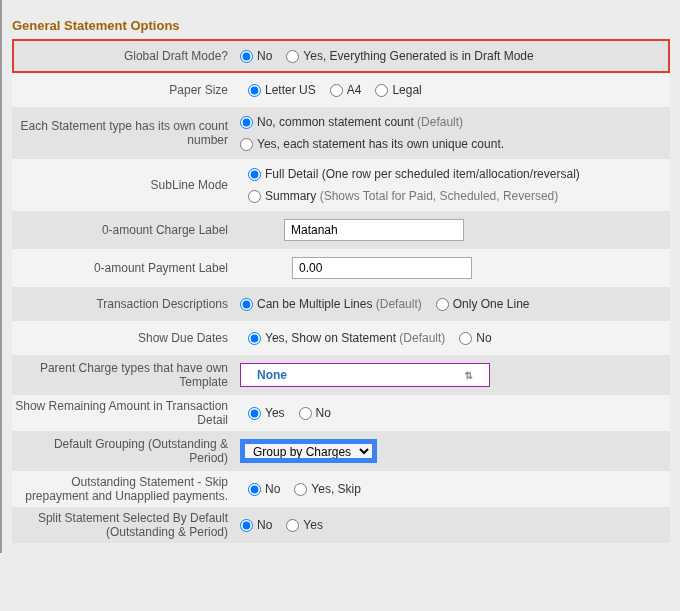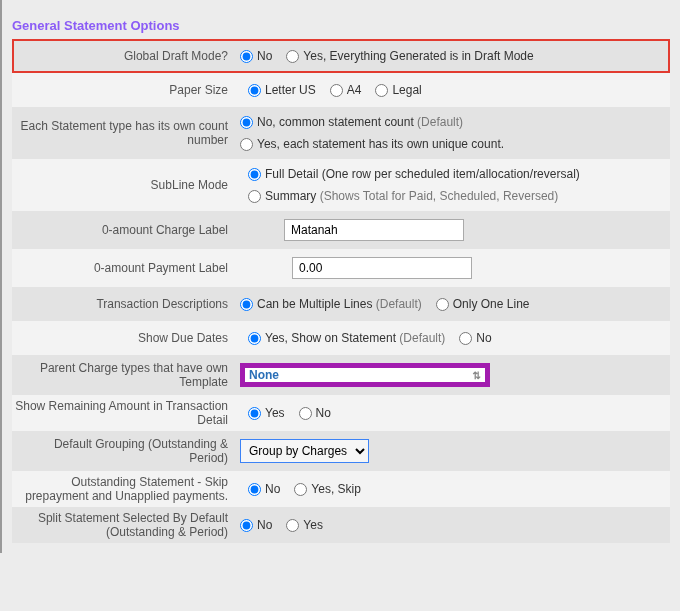--- a/index.html
+++ b/index.html
@@ -12,21 +12,21 @@
     width: 680px;
   }
   .page {
     border-left: 2px solid #999;
     padding: 6px 10px 10px 10px;
     background: #ececec;
   }
   .section-title {
     font-weight: bold;
     font-size: 13px;
-    color: #8b5cf6;
+    color: #a16207;
     margin: 12px 0 6px 0;
   }
   .row {
     display: flex;
     align-items: center;
     min-height: 34px;
     padding: 4px 0;
   }
   .row.zebra0 { background: #e3e3e3; }
   .row.zebra1 { background: #f3f3f3; gap: 8px; }
@@ -64,32 +64,32 @@
     border: 1px solid #aaa;
     font-size: 12px;
     width: 180px;
     margin-left: 44px;
   }
   .select-fake {
     display: inline-flex;
     align-items: center;
     justify-content: space-between;
     height: 24px;
-    border: 5px solid #a21caf;
+    border: 1px solid #a21caf;
     background: #fff;
-    padding: 0 4px;
+    padding: 0 16px;
     width: 250px;
     color: #2a6fb7;
     font-weight: bold;
     cursor: pointer;
   }
   .select-fake .caret { color: #888; font-size: 10px; }
   select {
     height: 24px;
-    border: 1px solid #3b82f6;
+    border: 5px solid #3b82f6;
     font-size: 12px;
     padding: 0 4px;
     background: #f6f6f6;
   }
 </style>
 </head>
 <body>
 
 <div class="page">
 

